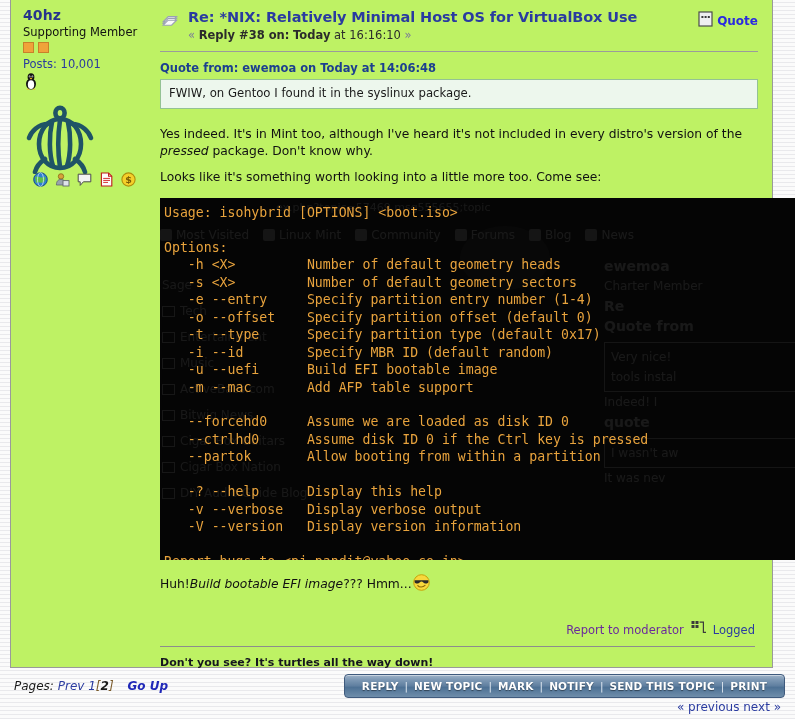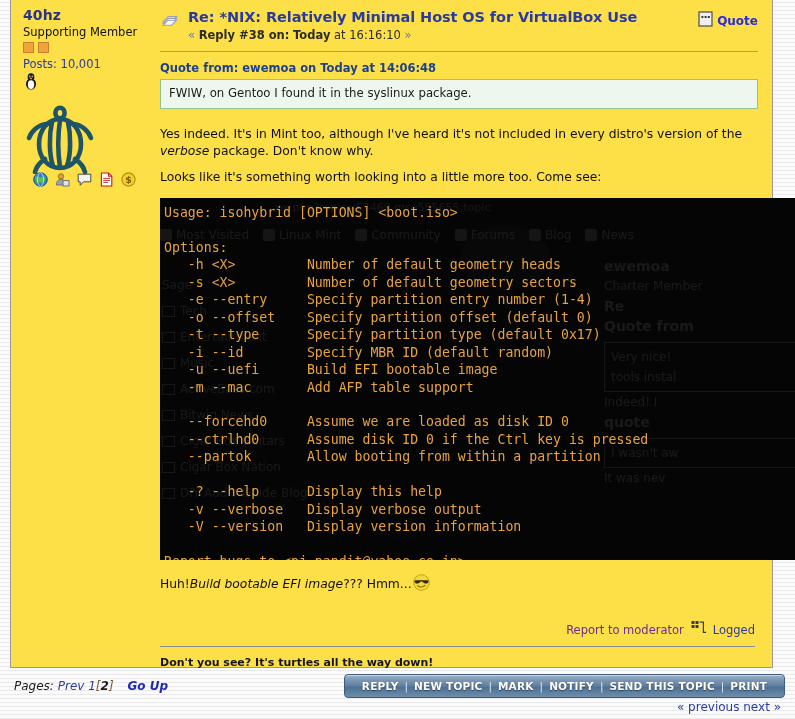--- a/index.html
+++ b/index.html
@@ -14,21 +14,21 @@
     background-color: #f6f6f6;
     background-image:
       repeating-linear-gradient(0deg, #e9e9ec 0px, #e9e9ec 1px, #fbfbfb 1px, #fbfbfb 4px),
       repeating-linear-gradient(90deg, rgba(220,220,228,.55) 0px, rgba(220,220,228,.55) 1px, transparent 1px, transparent 5px);
   }
 
   .panel {
     position: absolute;
     left: 10px; top: 0px;
     width: 763px; height: 668px;
-    background: #fde047;
+    background: #bef264;
     border-left: 1px solid #9a9a9a;
     border-right: 1px solid #9a9a9a;
     border-bottom: 1px solid #9a9a9a;
     box-sizing: border-box;
   }
 
   
   .usercol {
     position: absolute;
     left: 0; top: 0;
@@ -356,21 +356,21 @@
         <span class="lbl">Quote</span>
       </div>
     </div>
 
     <hr class="hr-head">
 
     <div class="quote-from">Quote from: ewemoa on Today at 14:06:48</div>
     <div class="quote-box">FWIW, on Gentoo I found it in the syslinux package.</div>
 
     <div class="para">
-      <span>Yes indeed. It's in Mint too, although I've heard it's not included in every distro's version of the </span><i>verbose</i><span> package. Don't know why.</span>
+      <span>Yes indeed. It's in Mint too, although I've heard it's not included in every distro's version of the </span><i>pressed</i><span> package. Don't know why.</span>
     </div>
 
     <div class="para tight">Looks like it's something worth looking into a little more too. Come see:</div>
 
     <div class="term">
       <div class="term-ghost">
         <div class="gh-blob"></div>
         <div class="gh-url">ex.php?topic=57469.msg555655;topic</div>
         <div class="gh-bookmarks">
           <span class="bm">

